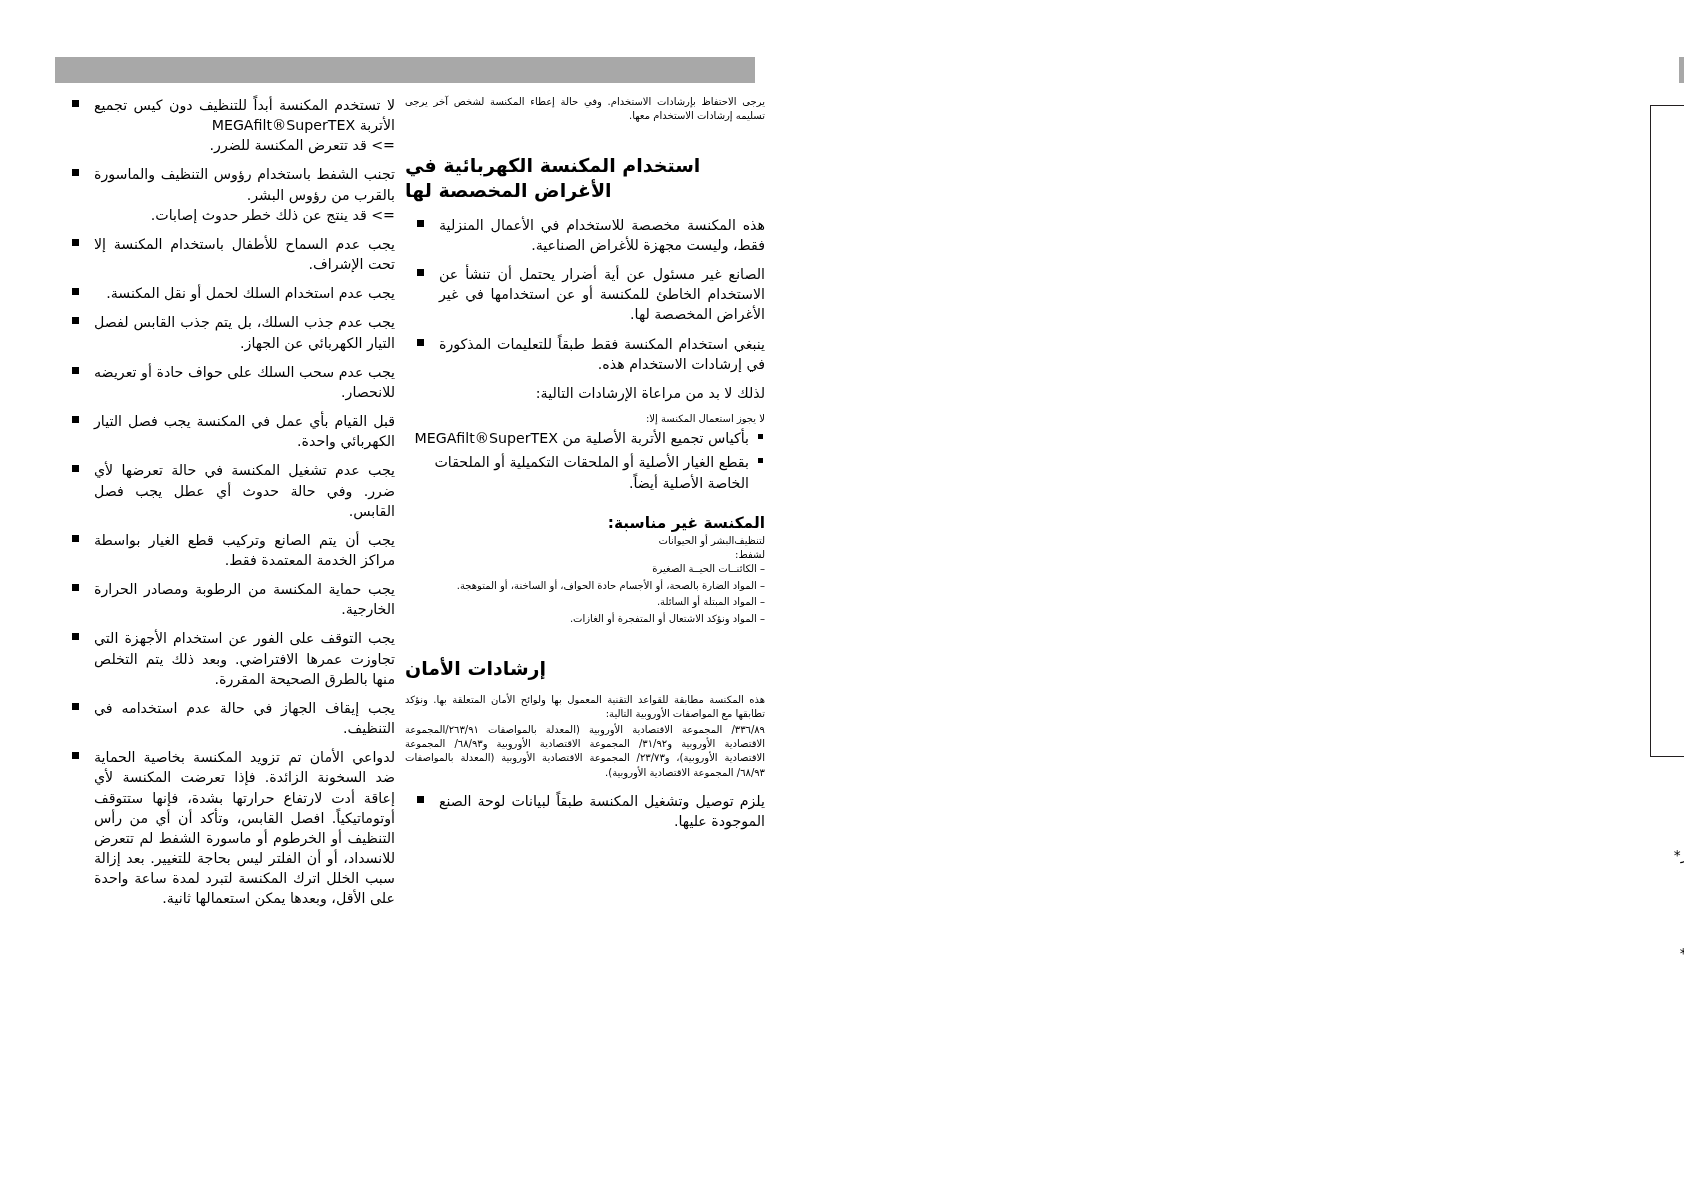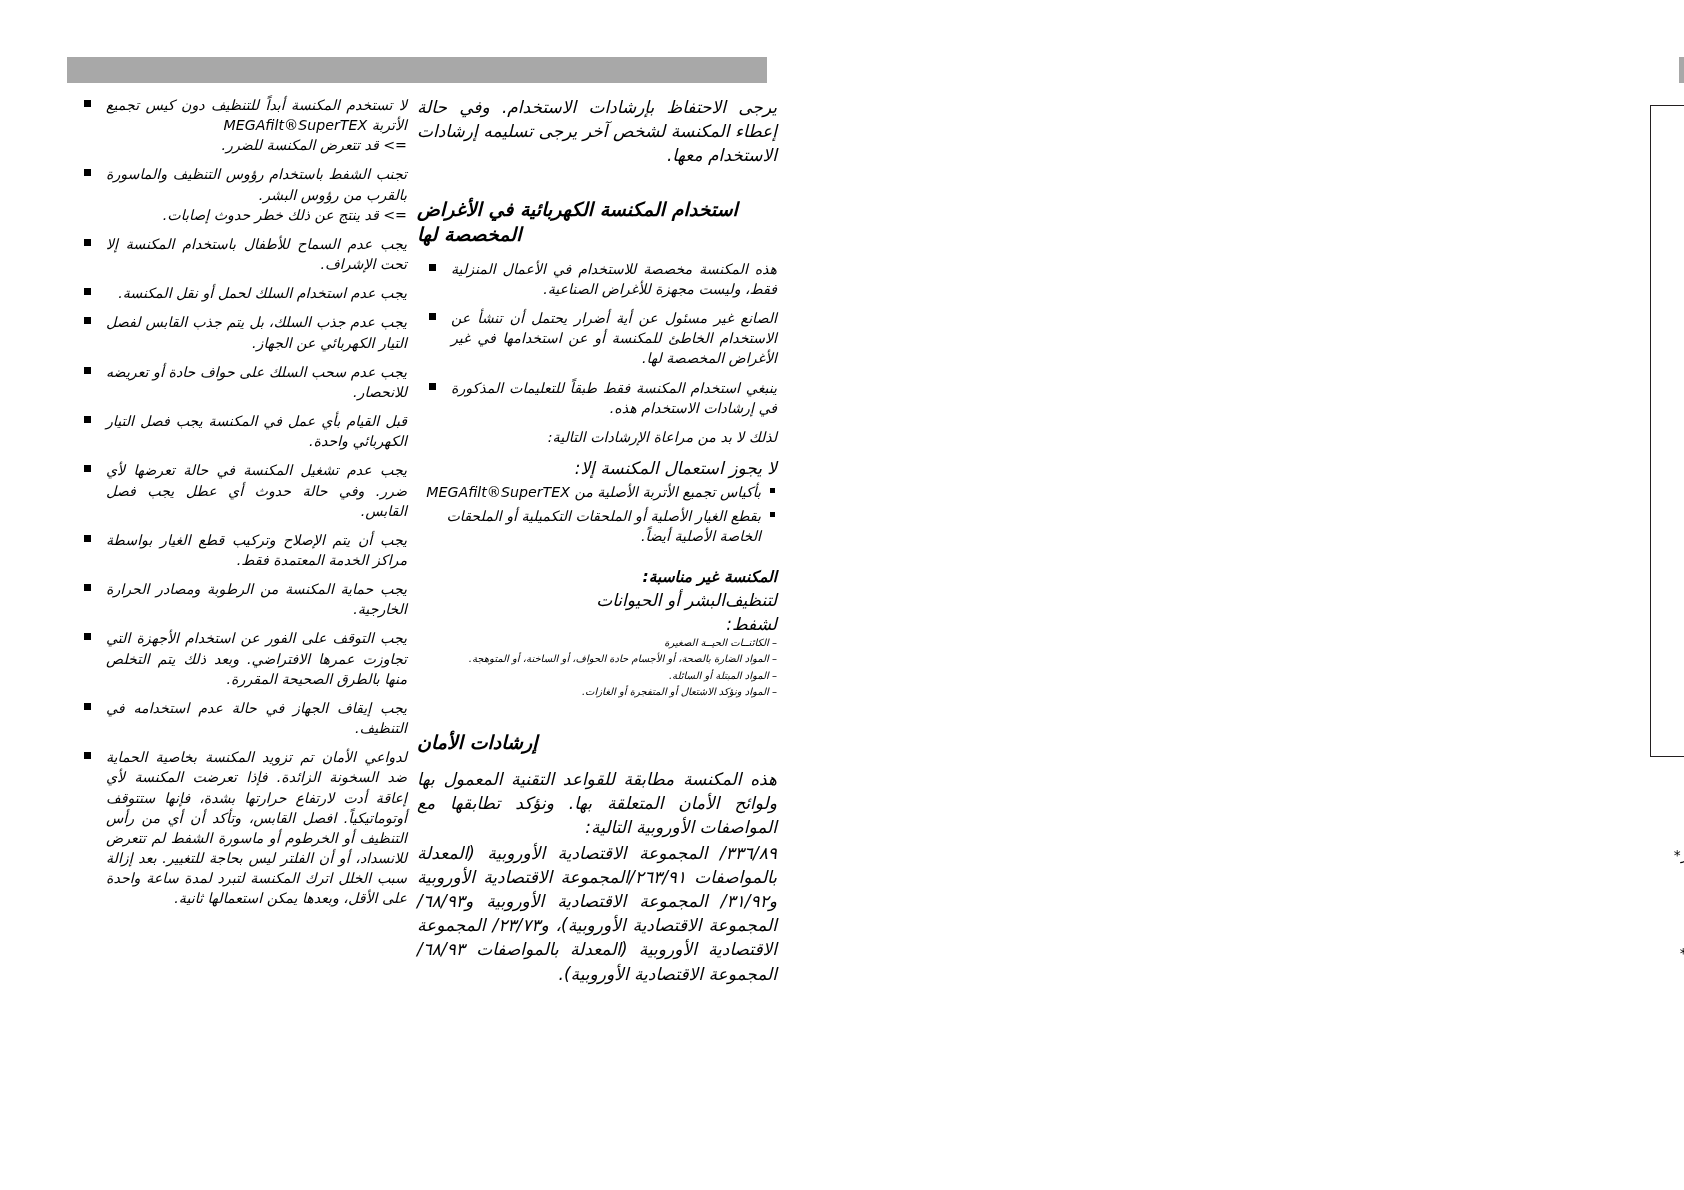--- a/index.html
+++ b/index.html
@@ -3,35 +3,35 @@
 <meta charset="utf-8">
 <title>Manual Spread</title>
 <style>
   html,body{margin:0;padding:0;background:#ffffff;}
   body{
     width:1684px;height:1190px;position:relative;overflow:hidden;
     font-family:"DejaVu Sans","Liberation Sans",sans-serif;
     color:#000;
   }
   .page{position:absolute;top:0;}
-  #left-page{left:12px;width:842px;height:895px;font-style:italic;}
+  #left-page{left:0;width:842px;height:895px;}
   #right-page{left:842px;width:842px;height:1190px;}
 
   
   .headbar{position:absolute;height:26px;background:#a8a8a8;}
   #left-headbar{left:55px;top:57px;width:700px;}
   #right-headbar{left:837px;top:57px;width:795px;}
 
   
   .col{position:absolute;text-align:right;direction:rtl;}
   #col-far-left{left:60px;top:95px;width:335px;}
   #col-mid-left{left:405px;top:95px;width:360px;}
 
   .para{
-    font-size:17px;line-height:1.42;margin:0 0 2px 0;
+    font-size:10px;line-height:1.42;margin:0 0 2px 0;
     text-align:justify;text-align-last:right;
   }
   .para.tight{margin-bottom:0;}
   .spacer-s{height:9px;}
   .spacer-m{height:17px;}
   .spacer-l{height:28px;}
 
   h2.sect{
     font-size:19px;font-weight:bold;line-height:1.3;
     margin:0 0 12px 0;text-align:left;
@@ -92,21 +92,21 @@
   <div class="col" id="col-far-left">
     <ul class="bullets">
       <li>لا تستخدم المكنسة أبداً للتنظيف دون كيس تجميع الأتربة MEGAfilt®SuperTEX<br>=&gt;  قد تتعرض المكنسة للضرر.</li>
       <li>تجنب الشفط باستخدام رؤوس التنظيف والماسورة بالقرب من رؤوس البشر.<br>=&gt;  قد ينتج عن ذلك خطر حدوث إصابات.</li>
       <li>يجب عدم السماح للأطفال باستخدام المكنسة إلا تحت الإشراف.</li>
       <li>يجب عدم استخدام السلك لحمل أو نقل المكنسة.</li>
       <li>يجب عدم جذب السلك، بل يتم جذب القابس لفصل التيار الكهربائي عن الجهاز.</li>
       <li>يجب عدم سحب السلك على حواف حادة أو تعريضه للانحصار.</li>
       <li>قبل القيام بأي عمل في المكنسة يجب فصل التيار الكهربائي واحدة.</li>
       <li>يجب عدم تشغيل المكنسة في حالة تعرضها لأي ضرر. وفي حالة حدوث أي عطل يجب فصل القابس.</li>
-      <li>يجب أن يتم الإصلاح وتركيب قطع الغيار بواسطة مراكز الخدمة المعتمدة فقط.</li>
+      <li>يجب أن يتم الصانع وتركيب قطع الغيار بواسطة مراكز الخدمة المعتمدة فقط.</li>
       <li>يجب حماية المكنسة من الرطوبة ومصادر الحرارة الخارجية.</li>
       <li>يجب التوقف على الفور عن استخدام الأجهزة التي تجاوزت عمرها الافتراضي. وبعد ذلك يتم التخلص منها بالطرق الصحيحة المقررة.</li>
       <li>يجب إيقاف الجهاز في حالة عدم استخدامه في التنظيف.</li>
       <li>لدواعي الأمان تم تزويد المكنسة بخاصية الحماية ضد السخونة الزائدة. فإذا تعرضت المكنسة لأي إعاقة أدت لارتفاع حرارتها بشدة، فإنها ستتوقف أوتوماتيكياً. افصل القابس، وتأكد أن أي من رأس التنظيف أو الخرطوم أو ماسورة الشفط لم تتعرض للانسداد، أو أن الفلتر ليس بحاجة للتغيير. بعد إزالة سبب الخلل اترك المكنسة لتبرد لمدة ساعة واحدة على الأقل، وبعدها يمكن استعمالها ثانية.</li>
     </ul>
   </div>
 
   <div class="col" id="col-mid-left">
 
     <p class="para">يرجى الاحتفاظ بإرشادات الاستخدام. وفي حالة إعطاء المكنسة لشخص آخر يرجى تسليمه إرشادات الاستخدام معها.</p>
@@ -145,20 +145,23 @@
     <div class="spacer-l"></div>
 
     <h2 class="sect">إرشادات الأمان</h2>
 
     <p class="para">هذه المكنسة مطابقة للقواعد التقنية المعمول بها ولوائح الأمان المتعلقة بها. ونؤكد تطابقها مع المواصفات الأوروبية التالية:</p>
 
     <p class="para">٣٣٦/٨٩/ المجموعة الاقتصادية الأوروبية (المعدلة بالمواصفات ٢٦٣/٩١/المجموعة الاقتصادية الأوروبية و٣١/٩٢/ المجموعة الاقتصادية الأوروبية و٦٨/٩٣/ المجموعة الاقتصادية الأوروبية)، و٢٣/٧٣/ المجموعة الاقتصادية الأوروبية (المعدلة بالمواصفات ٦٨/٩٣/ المجموعة الاقتصادية الأوروبية).</p>
 
     <div class="spacer-s"></div>
 
+    <ul class="bullets">
+      <li>يلزم توصيل وتشغيل المكنسة طبقاً لبيانات لوحة الصنع الموجودة عليها.</li>
+    </ul>
   </div>
 </div>
 
 <div class="page" id="right-page">
 
   <div class="headbar" id="right-headbar">
     
   </div>
 
   <div id="illus-frame">

